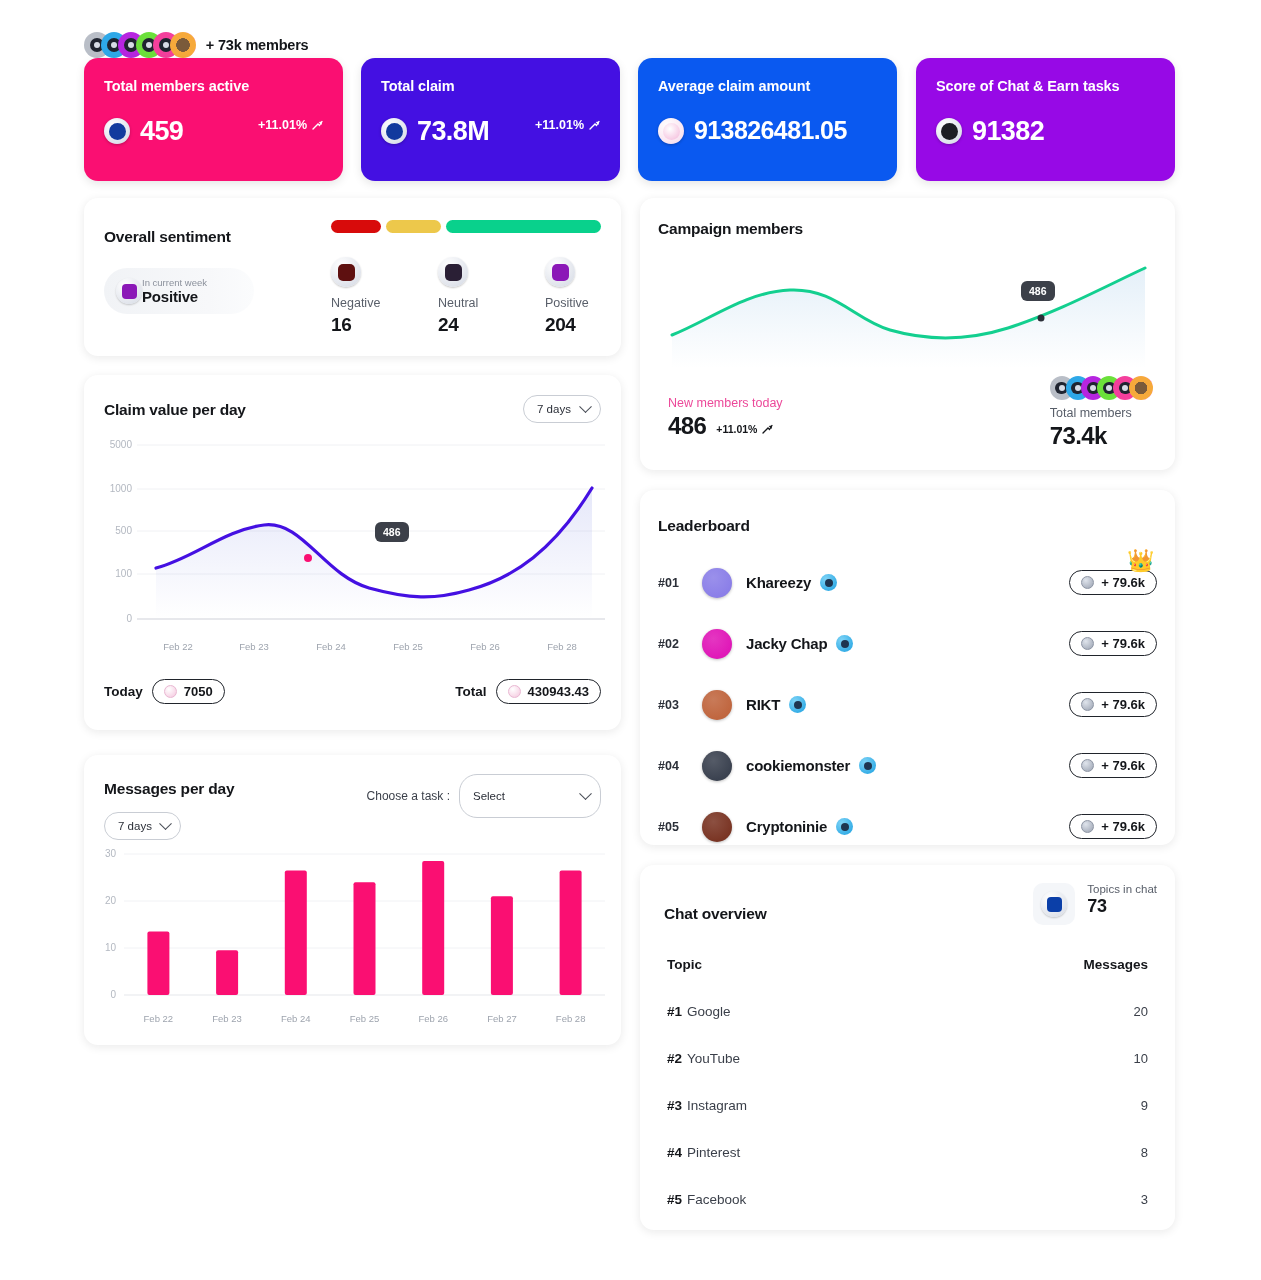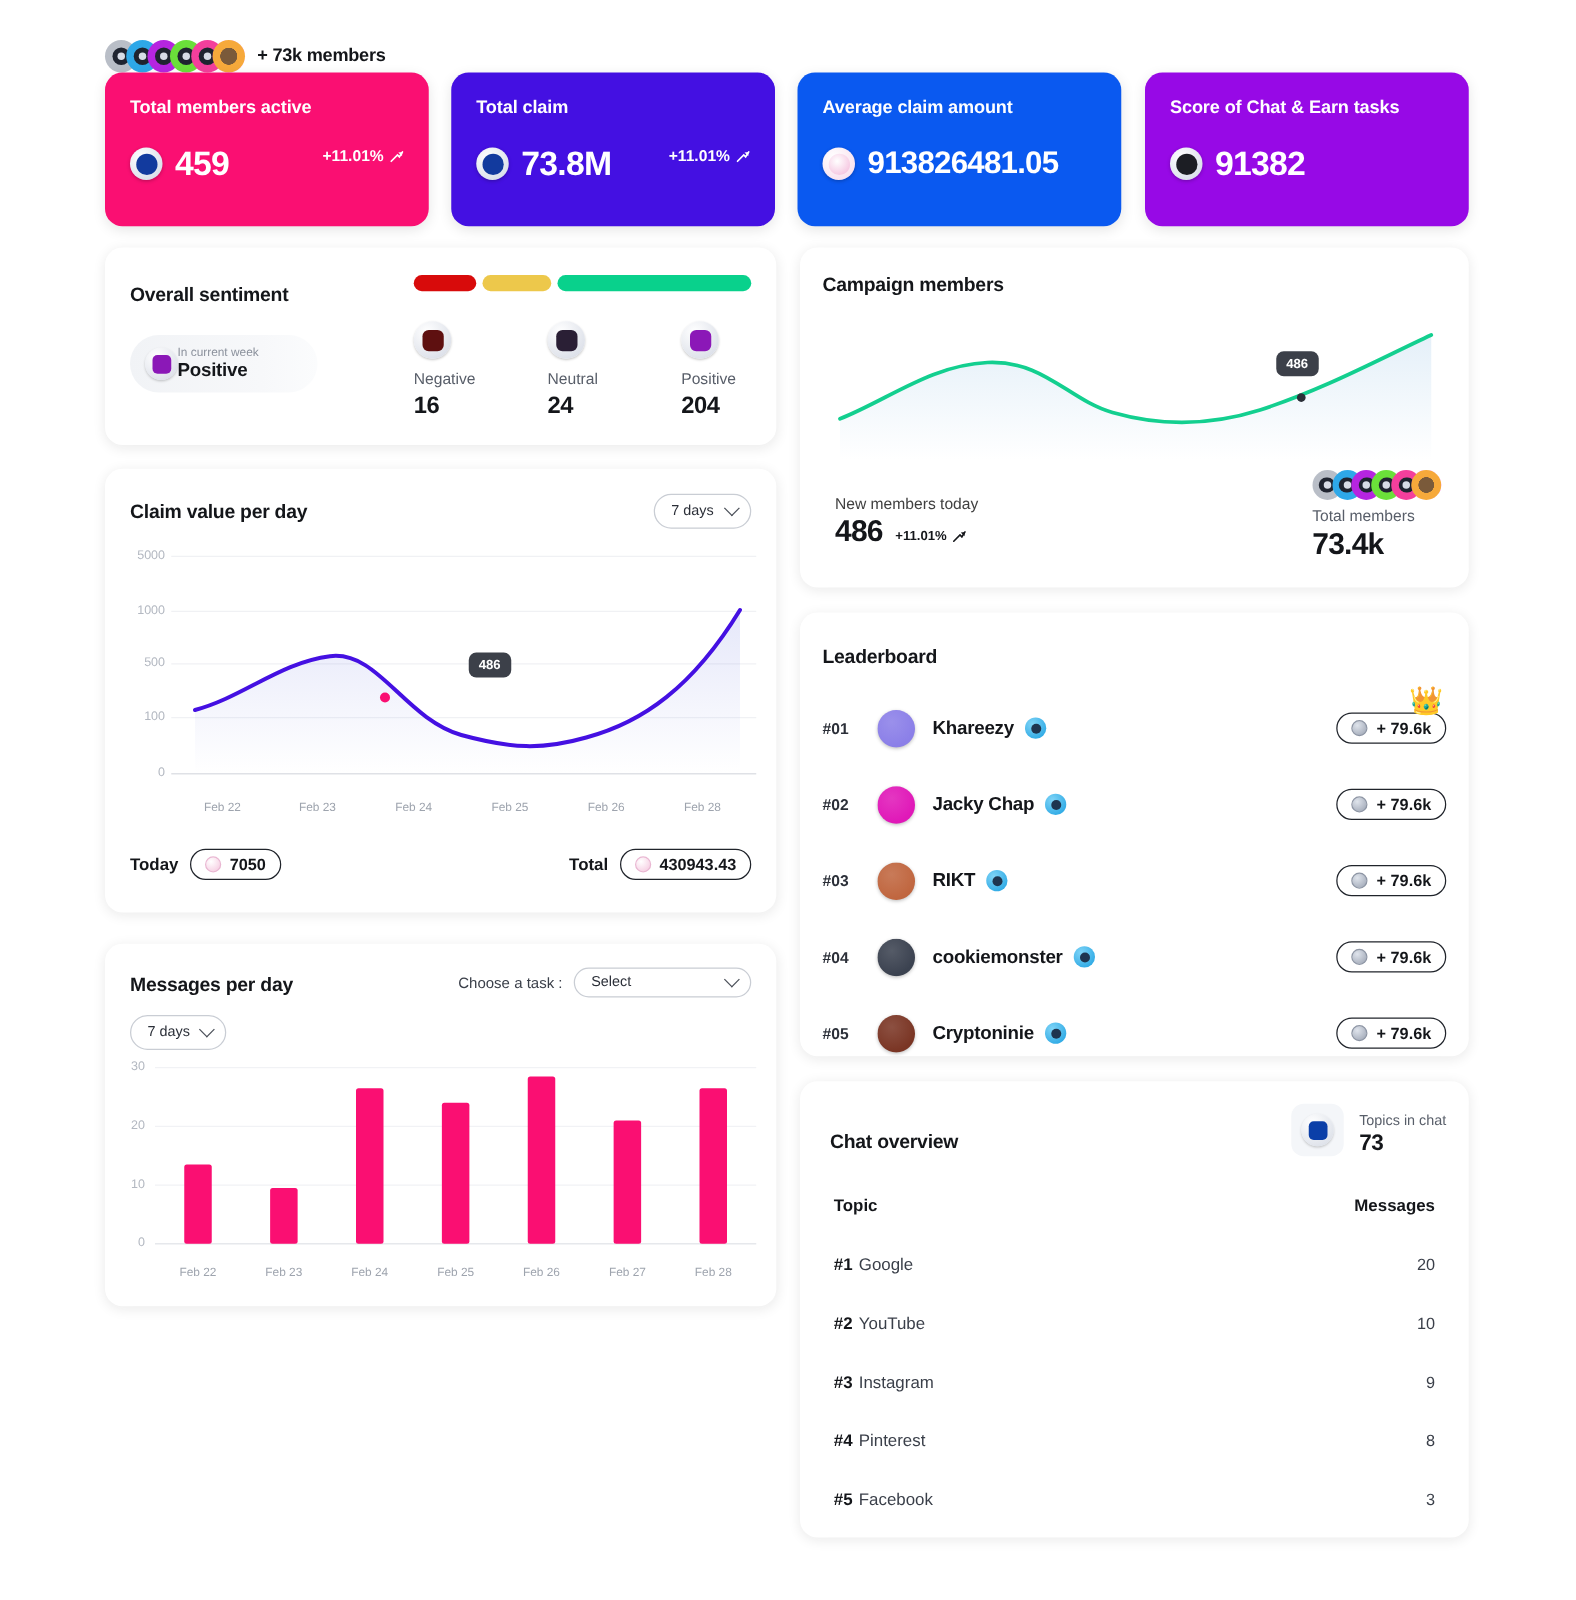--- a/index.html
+++ b/index.html
@@ -294,21 +294,21 @@
         <span>430943.43</span>
       </span>
     </div>
   </div>
 
   <div class="card" style="left:84px; top:755px; width:537px; height:290px;">
     <div class="card-title" style="position:absolute; left:20px; top:25px;">Messages per day</div>
 
     <div style="position:absolute; right:20px; top:19px; display:flex; align-items:center; gap:9px;">
       <span style="font-size:12px; color:#3a3f49;">Choose a task :</span>
-      <span class="dd" style="width:142px; height:24px;">
+      <span class="dd" style="width:142px; height:44px;">
         <span>Select</span>
         <span class="chev"></span>
       </span>
     </div>
 
     <div class="dd" style="position:absolute; left:20px; top:57px; width:77px;">
       <span>7 days</span>
       <span class="chev"></span>
     </div>
 
@@ -359,21 +359,21 @@
           </linearGradient>
         </defs>
         <path d="M32 87 C70 72 105 44 150 42 C195 40 215 72 250 82 C292 94 330 92 368 80 C420 63 462 40 505 20 L505 120 L32 120 Z" fill="url(#campFill)"></path>
         <path d="M32 87 C70 72 105 44 150 42 C195 40 215 72 250 82 C292 94 330 92 368 80 C420 63 462 40 505 20" stroke="#13cf8f" stroke-width="3" fill="none" stroke-linecap="round"></path>
         <circle cx="401" cy="70" r="3.5" fill="#2b2f38"></circle>
       </svg>
       <div class="tooltip" style="left:381px; top:33px;">486</div>
     </div>
 
     <div style="position:absolute; left:28px; top:198px;">
-      <div style="font-size:12.5px; color:#404040;">New members today</div>
+      <div style="font-size:12.5px; color:#ec4899;">New members today</div>
       <div style="display:flex; align-items:flex-end; gap:10px; margin-top:4px;">
         <span style="font-size:24px; font-weight:bold; letter-spacing:-0.6px; line-height:1;">486</span>
         <span style="display:flex; align-items:center; gap:5px; font-size:10.5px; font-weight:bold; color:#14161a; padding-bottom:3px;">
           <span>+11.01%</span>
           <svg width="11" height="11" viewBox="0 0 11 11">
               <path d="M1 9 L6 4 L7.5 5.5 L10 1.5" stroke="#14161a" stroke-width="1.3" fill="none" stroke-linecap="round"></path>
               <path d="M10 1.5 L6.6 1.9 L9.6 4.9 Z" fill="#14161a"></path>
             </svg>
         </span>
       </div>
@@ -465,21 +465,21 @@
               <span class="dot"></span>
               <span>+ 79.6k</span>
             </span></span>
         </div>
       </div>
   </div>
 
   <div class="card" style="left:640px; top:865px; width:535px; height:365px;">
     <div class="card-title" style="position:absolute; left:24px; top:40px;">Chat overview</div>
 
-    <div style="position:absolute; right:18px; top:18px; display:flex; align-items:flex-end; gap:12px;">
+    <div style="position:absolute; right:18px; top:18px; display:flex; align-items:flex-start; gap:12px;">
       <span class="chat-ic">
           <span class="blob">
             <i></i>
           </span>
         </span>
       <span>
         <span style="display:block; font-size:11.5px; color:#585e69;">Topics in chat</span>
         <span style="display:block; font-size:18px; font-weight:bold; letter-spacing:-0.3px; margin-top:1px;">73</span>
       </span>
     </div>

